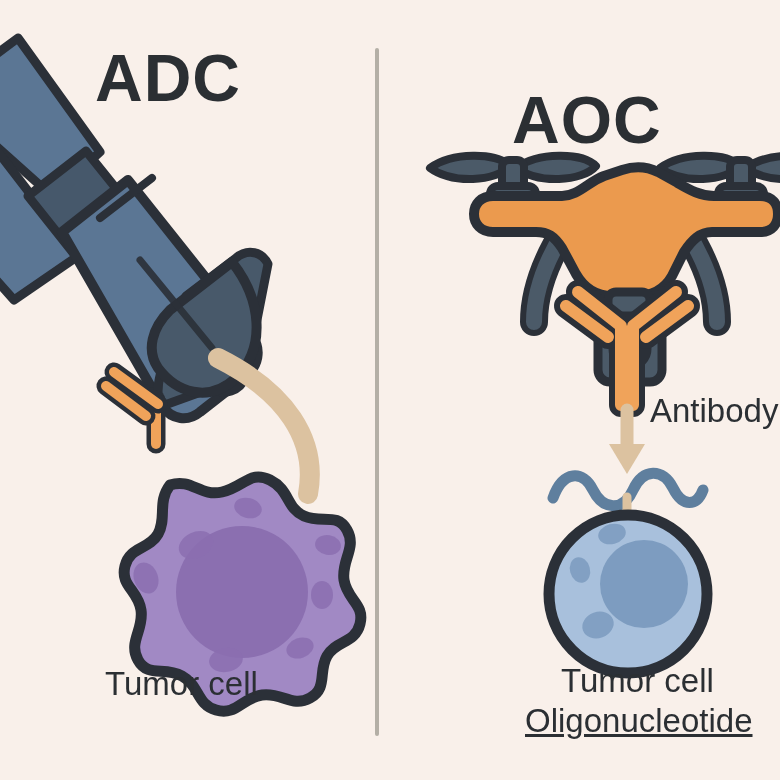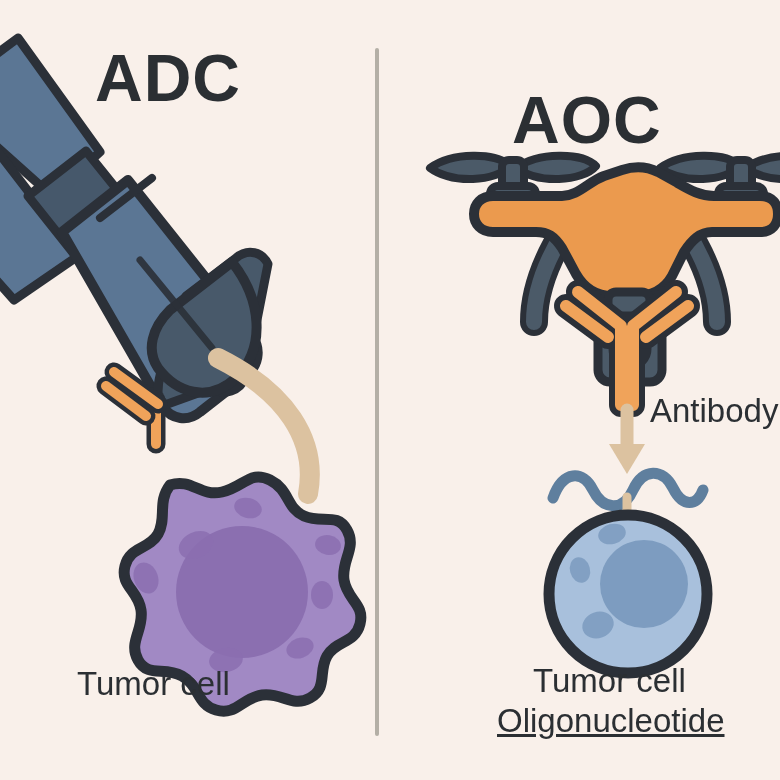--- a/index.html
+++ b/index.html
@@ -24,20 +24,21 @@
     white-space: nowrap;
   }
   #title-adc { left: 95px; top: 40px; }
   #title-aoc { left: 512px; top: 40px; margin-top: 42px; }
 
   .cell-label {
     position: absolute;
     font-size: 33px;
     color: #2b2f33;
     white-space: nowrap;
+    margin-left: 28px;
   }
   #label-tumor  { left: 77px;  top: 665px; }
   #label-target { left: 533px; top: 662px; }
   #label-oligo  { left: 497px; top: 702px; text-decoration: underline; }
   #label-antibody {
     position: absolute;
     left: 650px;
     top: 392px;
     font-size: 33px;
     color: #2b2f33;

